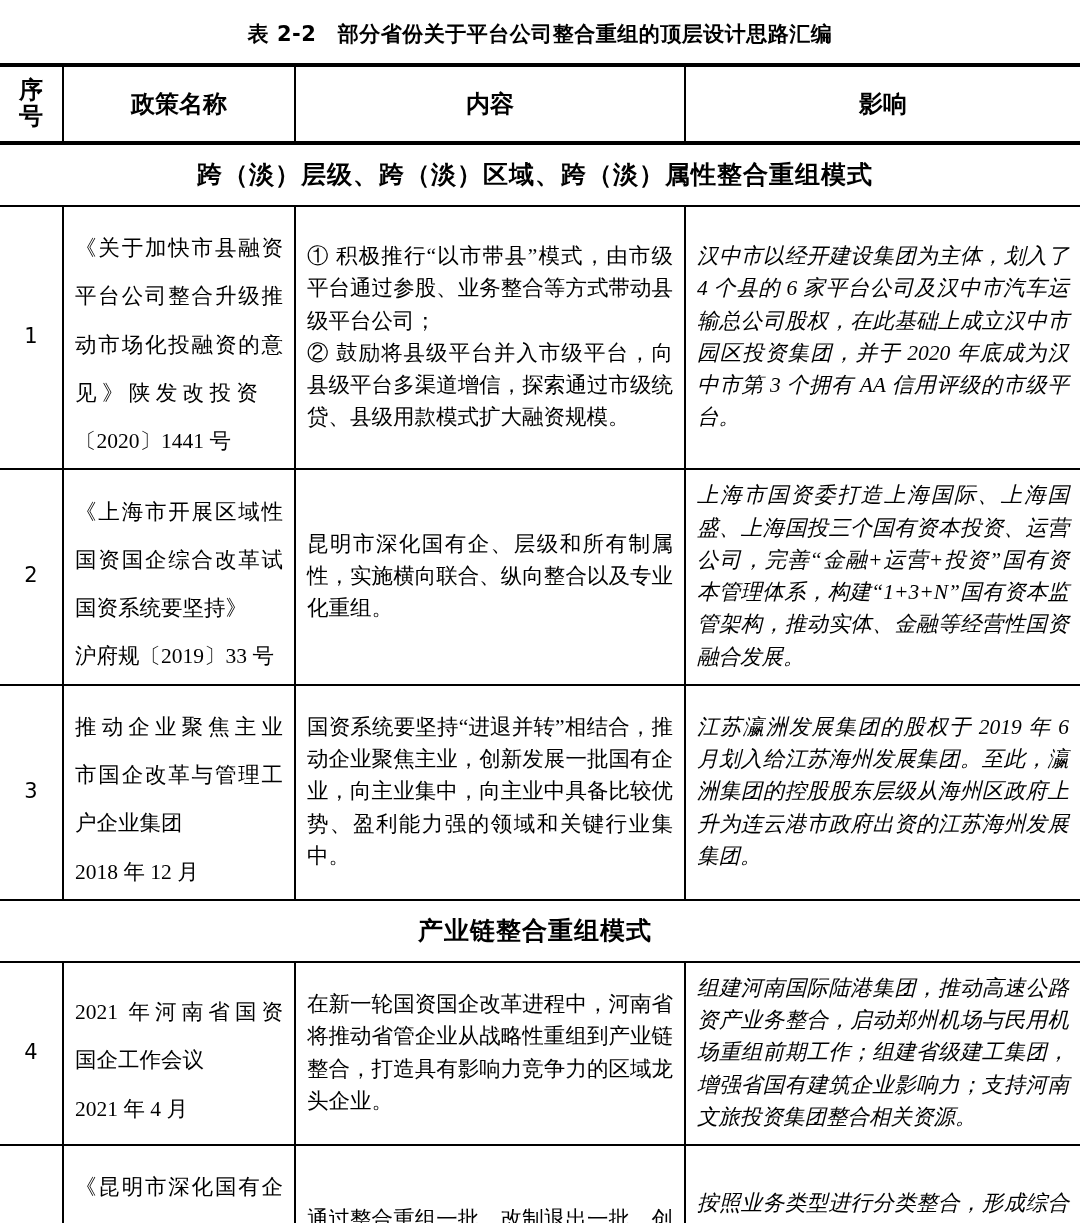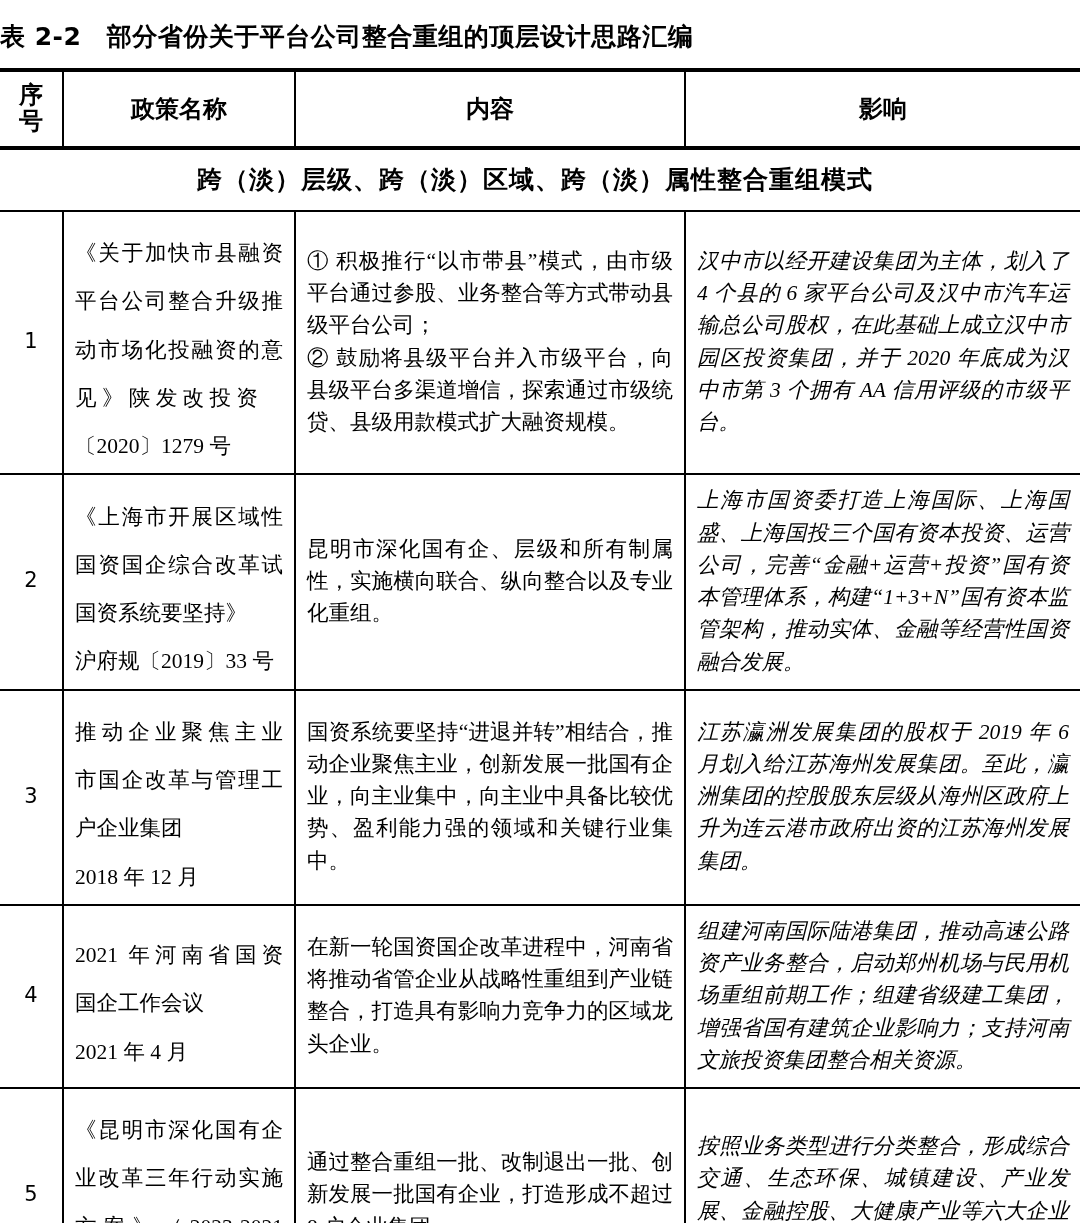--- a/index.html
+++ b/index.html
@@ -17,23 +17,24 @@
 
   .page {
     position: relative;
     width: 1080px;
     height: 1223px;
     box-sizing: border-box;
   }
 
   
   .table-title {
+    text-align: center;
     font-family: "DejaVu Sans", "Liberation Sans", sans-serif;
     font-weight: bold;
-    font-size: 25px;
+    font-size: 21px;
     letter-spacing: 0.5px;
     padding: 22px 0 16px 0;
     line-height: 1.2;
     white-space: pre;
     border-radius: 17px;
   }
 
   
   table.main {
     width: 1080px;
@@ -162,21 +163,21 @@
         <td colspan="4">跨（淡）层级、跨（淡）区域、跨（淡）属性整合重组模式</td>
       </tr>
 
       <tr class="data-row">
         <td class="seq-cell">1</td>
         <td class="policy-cell">
           <span class="pline">《关于加快市县融资</span>
           <span class="pline">平台公司整合升级推</span>
           <span class="pline">动市场化投融资的意</span>
           <span class="pline nojust">见 》 陕 发 改 投 资</span>
-          <span class="pline nojust">〔2020〕1279 号</span>
+          <span class="pline nojust">〔2020〕1441 号</span>
         </td>
         <td class="content-cell">
           <p class="seg">① 积极推行“以市带县”模式，由市级平台通过参股、业务整合等方式带动县级平台公司；</p>
           <p class="seg">② 鼓励将县级平台并入市级平台，向县级平台多渠道增信，探索通过市级统贷、县级用款模式扩大融资规模。</p>
         </td>
         <td class="impact-cell">汉中市以经开建设集团为主体，划入了 4 个县的 6 家平台公司及汉中市汽车运输总公司股权，在此基础上成立汉中市园区投资集团，并于 2020 年底成为汉中市第 3 个拥有 AA 信用评级的市级平台。</td>
       </tr>
 
       <tr class="data-row">
         <td class="seq-cell">2</td>
@@ -199,20 +200,23 @@
           <span class="pline">市国企改革与管理工</span>
           <span class="pline nojust">户企业集团</span>
           <span class="pline nojust">2018 年 12 月</span>
         </td>
         <td class="content-cell">
           <p class="seg">国资系统要坚持“进退并转”相结合，推动企业聚焦主业，创新发展一批国有企业，向主业集中，向主业中具备比较优势、盈利能力强的领域和关键行业集中。</p>
         </td>
         <td class="impact-cell">江苏瀛洲发展集团的股权于 2019 年 6 月划入给江苏海州发展集团。至此，瀛洲集团的控股股东层级从海州区政府上升为连云港市政府出资的江苏海州发展集团。</td>
       </tr>
 
+      <tr class="section-row">
+        <td colspan="4">产业链整合重组模式</td>
+      </tr>
 
       <tr class="data-row">
         <td class="seq-cell">4</td>
         <td class="policy-cell">
           <span class="pline">2021 年河南省国资</span>
           <span class="pline nojust">国企工作会议</span>
           <span class="pline nojust">2021 年 4 月</span>
         </td>
         <td class="content-cell">
           <p class="seg">在新一轮国资国企改革进程中，河南省将推动省管企业从战略性重组到产业链整合，打造具有影响力竞争力的区域龙头企业。</p>

